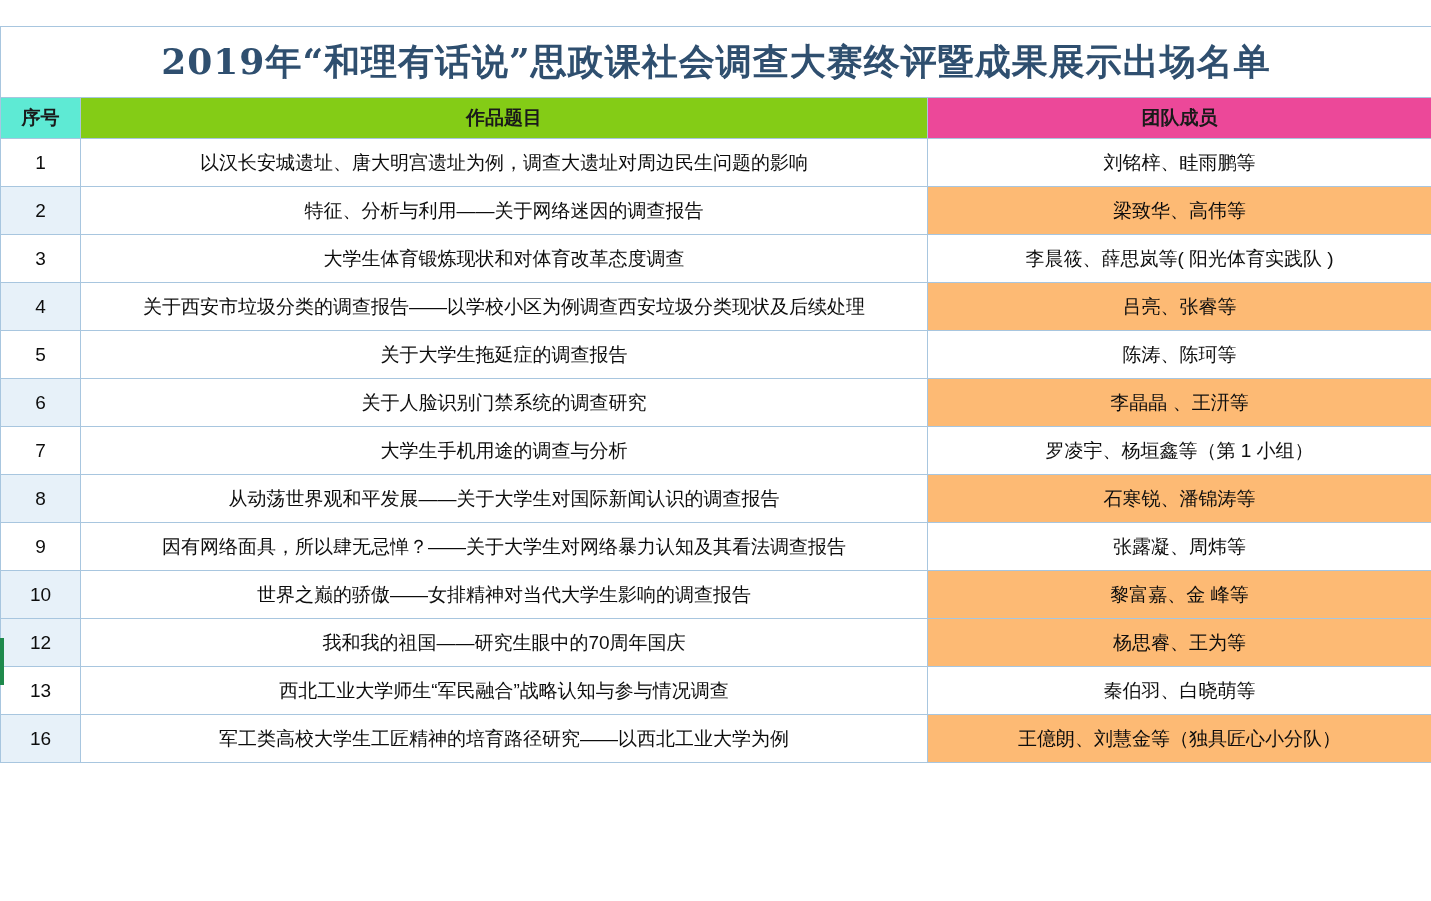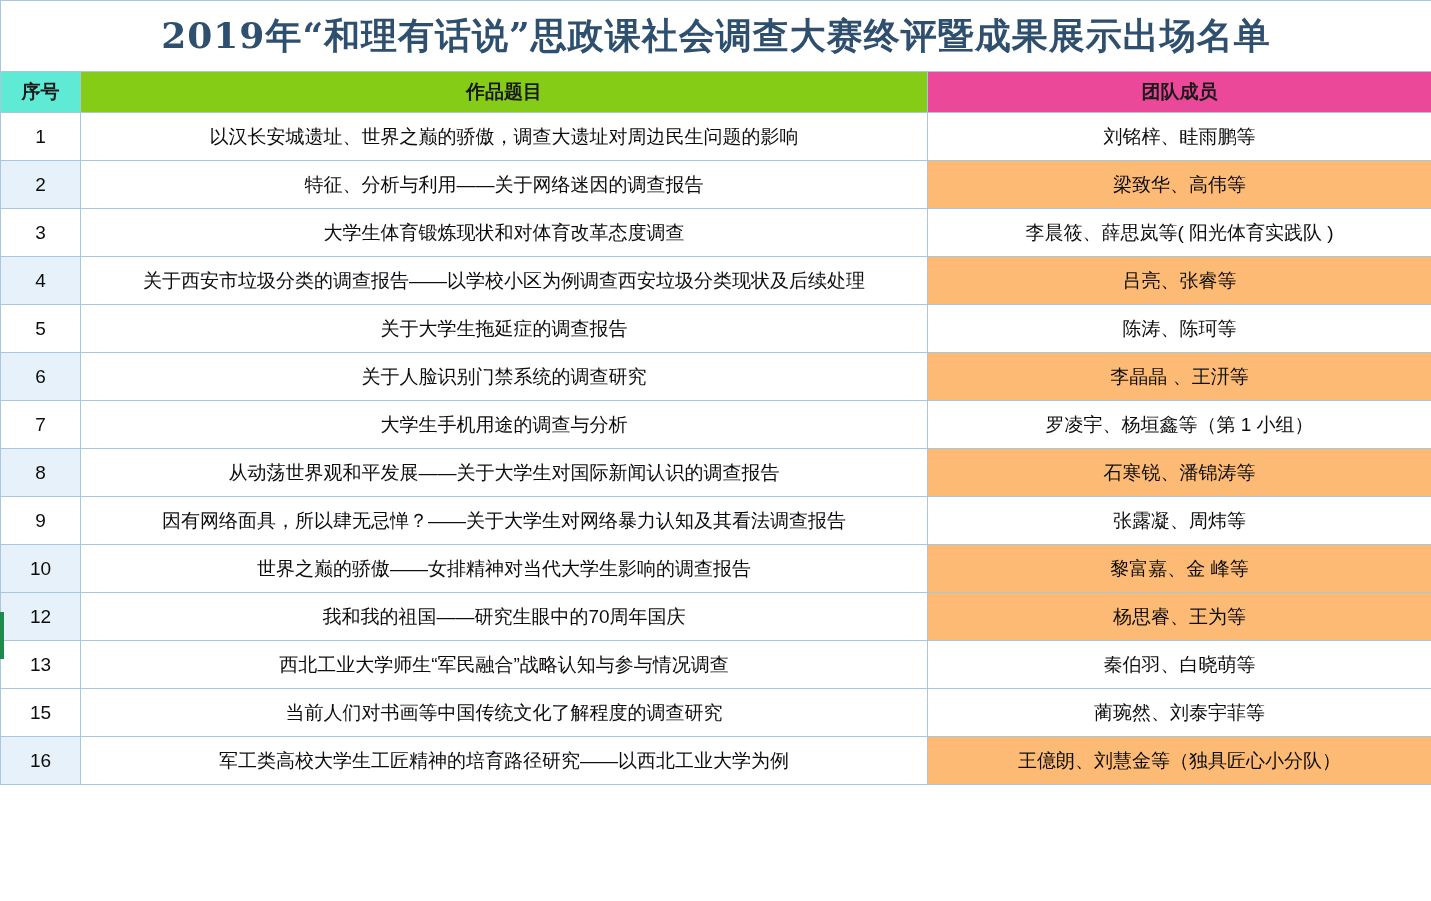--- a/index.html
+++ b/index.html
@@ -16,20 +16,21 @@
   .sheet {
     position: relative;
     width: 1431px;
     height: 901px;
     box-sizing: border-box;
   }
   table.grid {
     border-collapse: collapse;
     width: 1431px;
     table-layout: fixed;
+    margin-top: 26px;
   }
   table.grid td {
     border: 1px solid #a8c6df;
     padding: 0;
     vertical-align: middle;
     background: #ffffff;
   }
   
   col.c-index { width: 80px; }
   col.c-title { width: 847px; }
@@ -118,21 +119,21 @@
         </td>
       </tr>
       <tr class="header-row">
         <td class="hdr-index">序号</td>
         <td class="hdr-title">作品题目</td>
         <td class="hdr-members">团队成员</td>
       </tr>
 
       <tr class="data-row">
         <td class="cell-index">1</td>
-        <td class="cell-title">以汉长安城遗址、世界之巅的骄傲，调查大遗址对周边民生问题的影响</td>
+        <td class="cell-title">以汉长安城遗址、唐大明宫遗址为例，调查大遗址对周边民生问题的影响</td>
         <td class="cell-members">刘铭梓、眭雨鹏等</td>
       </tr>
       <tr class="data-row alt">
         <td class="cell-index">2</td>
         <td class="cell-title">特征、分析与利用——关于网络迷因的调查报告</td>
         <td class="cell-members">梁致华、高伟等</td>
       </tr>
       <tr class="data-row">
         <td class="cell-index">3</td>
         <td class="cell-title">大学生体育锻炼现状和对体育改革态度调查</td>
@@ -176,25 +177,20 @@
       <tr class="data-row alt">
         <td class="cell-index">12</td>
         <td class="cell-title">我和我的祖国——研究生眼中的70周年国庆</td>
         <td class="cell-members">杨思睿、王为等</td>
       </tr>
       <tr class="data-row">
         <td class="cell-index">13</td>
         <td class="cell-title">西北工业大学师生“军民融合”战略认知与参与情况调查</td>
         <td class="cell-members">秦伯羽、白晓萌等</td>
       </tr>
-      <tr class="data-row">
-        <td class="cell-index">15</td>
-        <td class="cell-title">当前人们对书画等中国传统文化了解程度的调查研究</td>
-        <td class="cell-members">蔺琬然、刘泰宇菲等</td>
-      </tr>
       <tr class="data-row alt">
         <td class="cell-index">16</td>
         <td class="cell-title">军工类高校大学生工匠精神的培育路径研究——以西北工业大学为例</td>
         <td class="cell-members">王億朗、刘慧金等（独具匠心小分队）</td>
       </tr>
     </tbody>
   </table>
 </div>
 
 </body></html>

